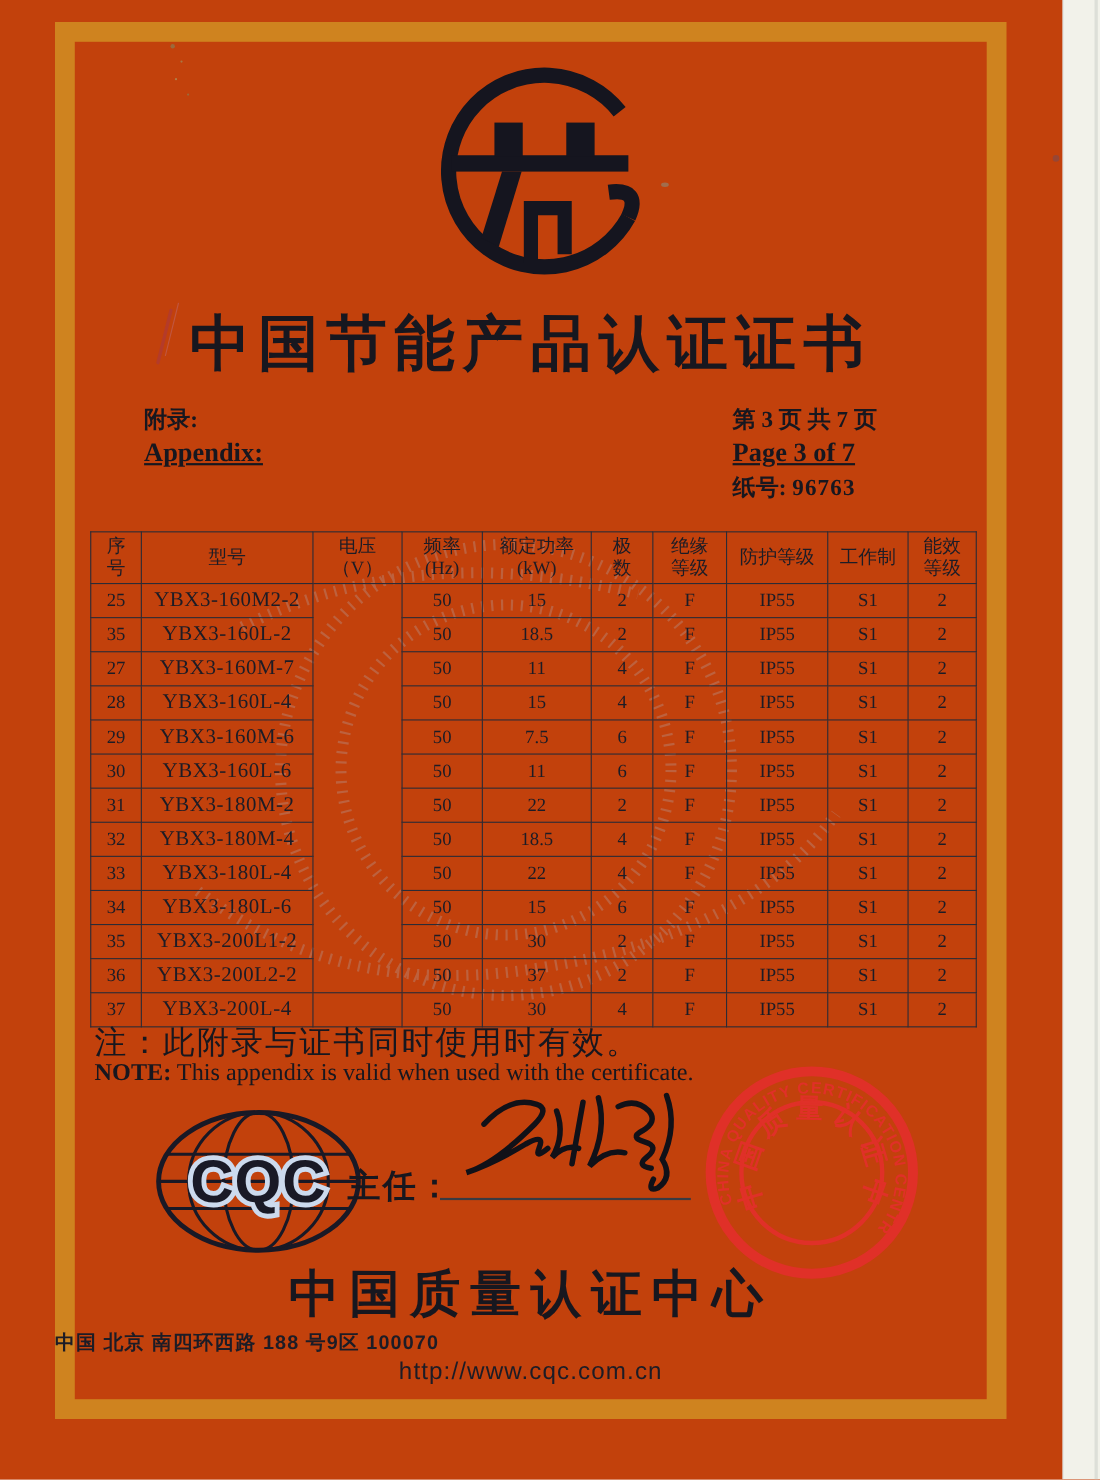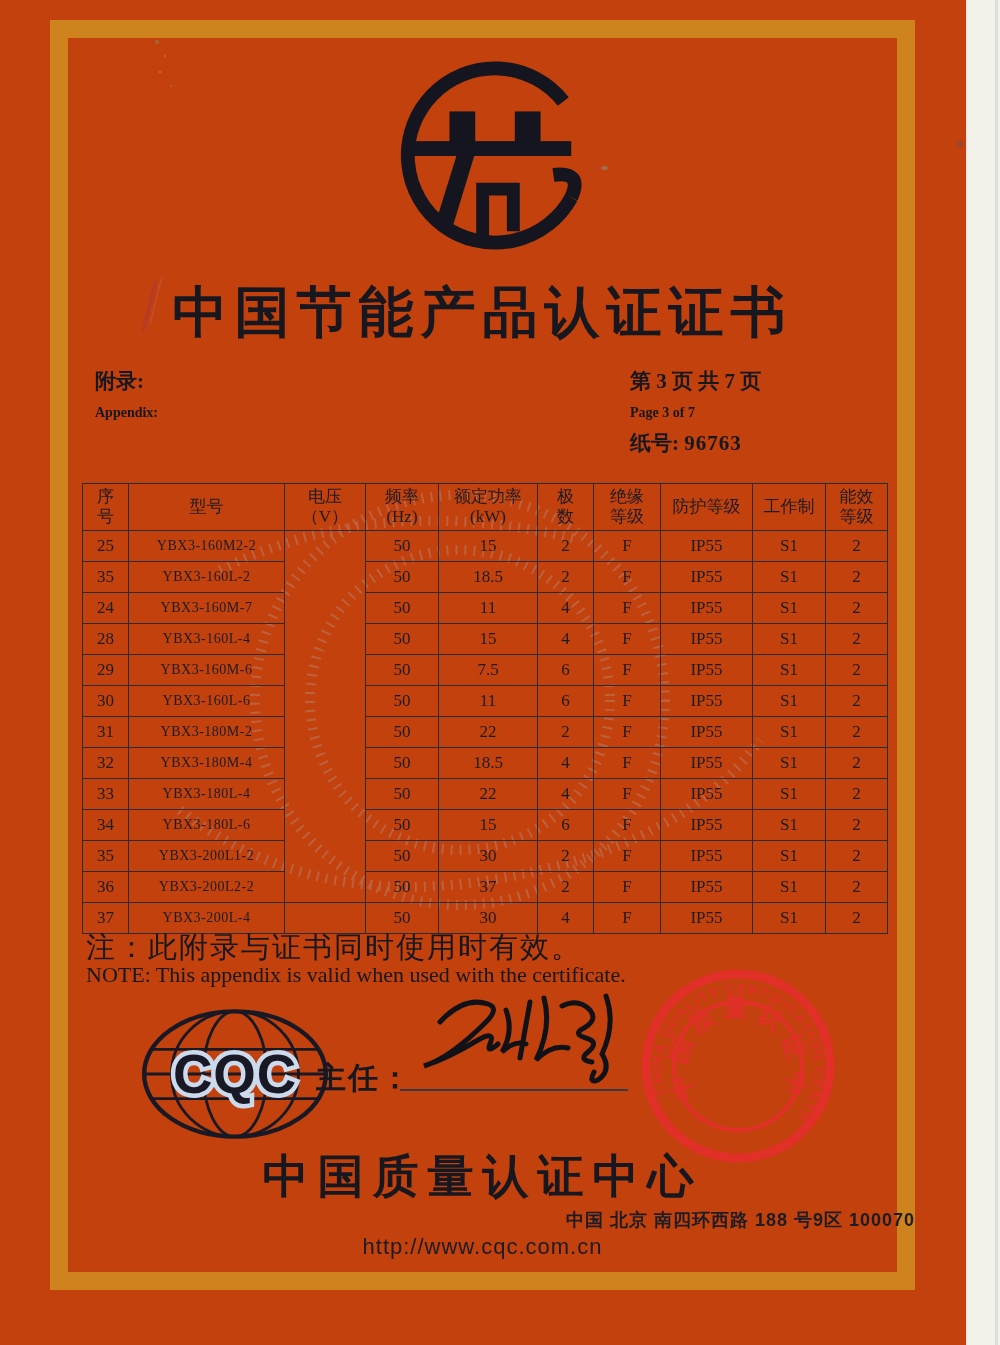--- a/index.html
+++ b/index.html
@@ -9,54 +9,54 @@
   .scan-strip .inner-shade{position:absolute;right:2px;top:0;width:3px;height:100%;background:#dddfd8;}
   .frame{position:absolute;left:50px;top:20px;width:865px;height:1270px;border:18px solid #cf831f;box-sizing:border-box;}
   .watermark{position:absolute;left:60px;top:480px;pointer-events:none;opacity:.5;}
 
   
   .jie-logo{position:absolute;left:397px;top:56px;}
 
   .title{position:absolute;left:50px;right:85px;top:276px;text-align:center;
          font-size:55px;font-weight:bold;color:#17171f;letter-spacing:7px;white-space:nowrap;}
 
-  .meta{position:absolute;top:366px;color:#17171f;font-weight:bold;}
+  .meta{position:absolute;top:366px;color:#17171f;font-weight:bold;margin-left:36px;}
   .meta-left{left:95px;}
   .meta-right{left:630px;}
   .meta div{height:31px;line-height:31px;font-size:21px;}
-  .meta .latin{font-size:14px;}
+  .meta .latin{font-size:24px;text-decoration:underline;}
   .meta .num{letter-spacing:1px;}
 
   
   table.spec{position:absolute;left:82px;top:483px;border-collapse:collapse;table-layout:fixed;
              color:#1c1c26;background:transparent;}
   table.spec th,table.spec td{border:1.5px solid #2b2b36;padding:0;text-align:center;vertical-align:middle;
              font-weight:normal;font-size:17px;line-height:1.15;}
   table.spec thead th{height:46px;font-size:17px;}
   table.spec tbody td{height:30px;}
-  table.spec td.model{font-size:14px;letter-spacing:.5px;}
+  table.spec td.model{font-size:19px;letter-spacing:.5px;}
   table.spec td.voltage-merged{background:transparent;}
 
   .note-zh{position:absolute;left:86px;top:928px;font-size:29px;color:#17171f;letter-spacing:2px;}
   .note-en{position:absolute;left:86px;top:962px;font-size:22px;color:#17171f;}
-  .note-en b{font-weight:normal;margin-top:46px;}
+  .note-en b{font-weight:bold;margin-top:46px;}
 
   .cqc-logo{position:absolute;left:138px;top:1006px;}
 
   .director{position:absolute;left:316px;top:1058px;font-family:"Liberation Sans","DejaVu Sans",sans-serif;
             font-weight:bold;font-size:30px;color:#17171f;letter-spacing:2px;}
   .sig-line{position:absolute;left:400px;top:1089px;width:228px;border-bottom:2px solid #3a3a42;}
   .signature{position:absolute;left:402px;top:988px;}
 
   .stamp{position:absolute;left:640px;top:968px;}
 
   .org-name{position:absolute;left:50px;right:85px;top:1146px;text-align:center;
             font-family:"Liberation Sans","DejaVu Sans",sans-serif;font-weight:bold;
             font-size:46px;color:#17171f;letter-spacing:9px;white-space:nowrap;}
-  .org-address{position:absolute;left:50px;right:85px;top:1208px;text-align:right;
+  .org-address{position:absolute;left:50px;right:85px;top:1208px;text-align:left;
             font-family:"Liberation Sans","DejaVu Sans",sans-serif;font-weight:bold;
             font-size:18px;color:#1c1c26;letter-spacing:1px;}
   .org-url{position:absolute;left:50px;right:85px;top:1234px;text-align:center;
             font-family:"Liberation Sans","DejaVu Sans",sans-serif;
             font-size:22px;color:#1c1c26;letter-spacing:1px;}
 
   
   .stain{position:absolute;border-radius:50%;}
   .stain-specks{left:155px;top:40px;width:4px;height:4px;background:#9a6a3c;
       box-shadow:8px 14px 0 -1px #a97744, 3px 30px 0 -1px #b08049, 14px 44px 0 -1px #9a6a3c,
@@ -184,21 +184,21 @@
           <td class="model">YBX3-160L-2</td>
           <td>50</td>
           <td>18.5</td>
           <td>2</td>
           <td>F</td>
           <td>IP55</td>
           <td>S1</td>
           <td>2</td>
         </tr>
         <tr>
-          <td>24</td>
+          <td>27</td>
           <td class="model">YBX3-160M-7</td>
           <td>50</td>
           <td>11</td>
           <td>4</td>
           <td>F</td>
           <td>IP55</td>
           <td>S1</td>
           <td>2</td>
         </tr>
         <tr>

